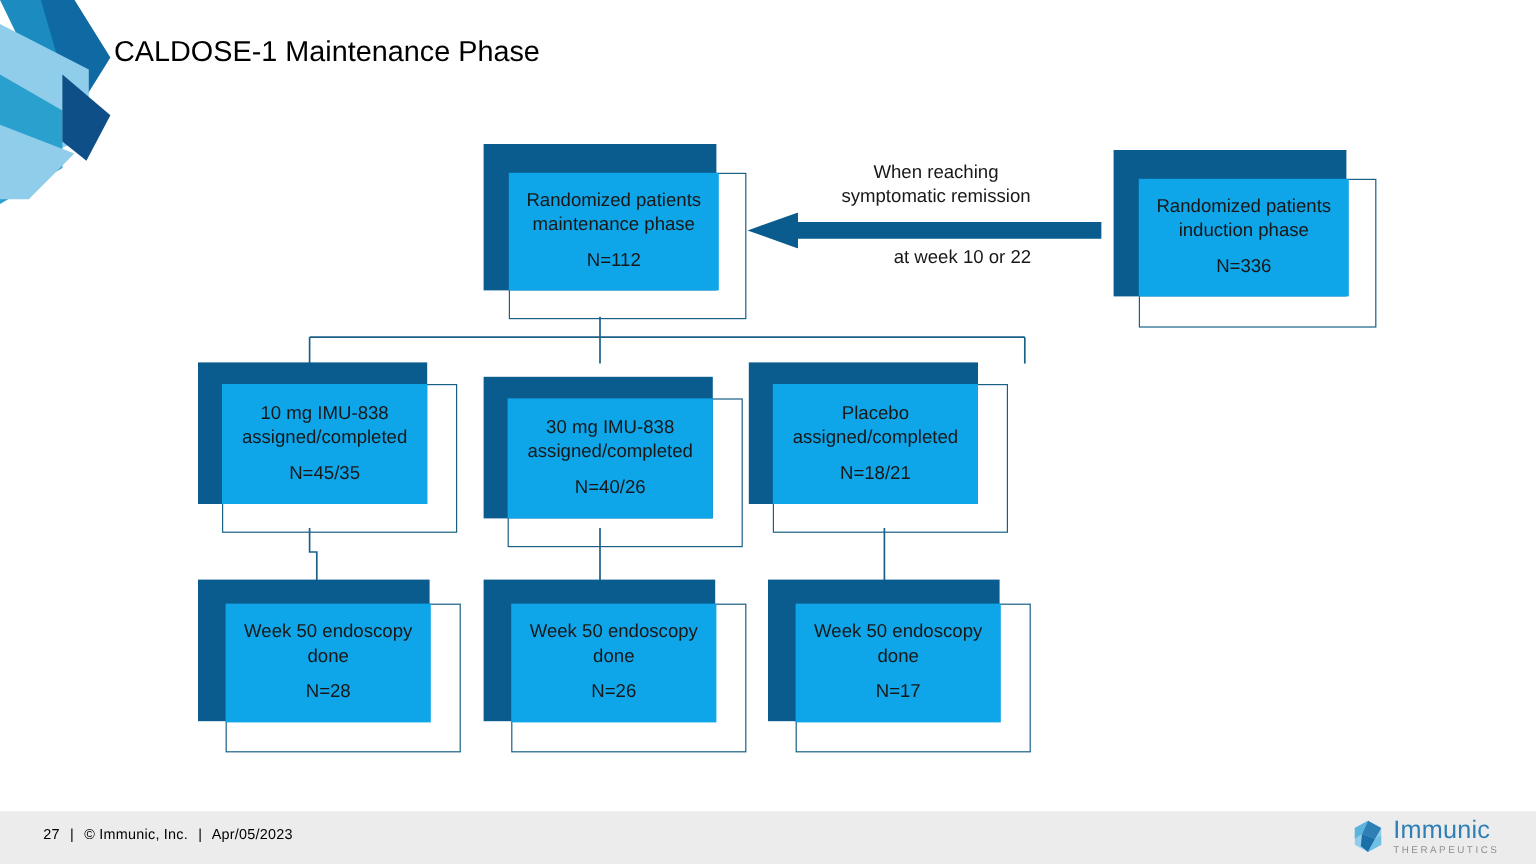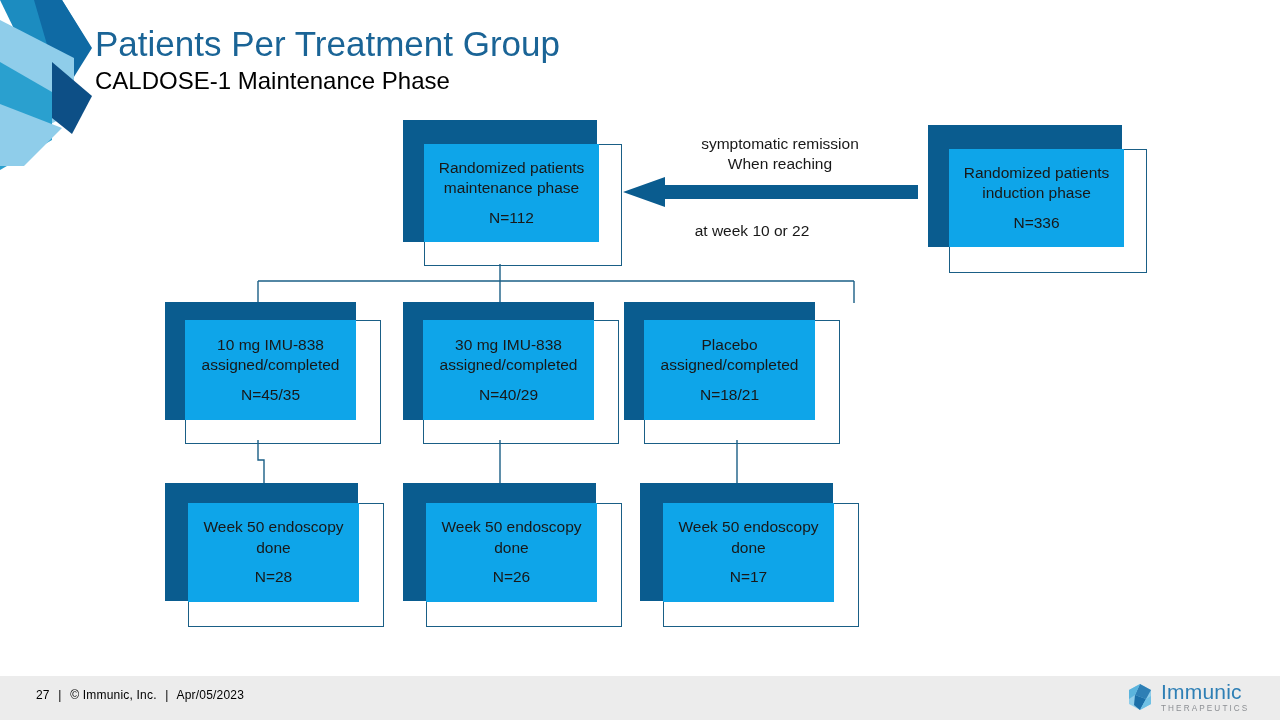--- a/index.html
+++ b/index.html
@@ -87,21 +87,21 @@
   }
   .arrow-caption {
     position: absolute;
     text-align: center;
     color: #181818;
     font-size: 15.5px;
     line-height: 1.3;
     white-space: nowrap;
   }
   #arrow-caption-top { left: 650px; top: 134px; width: 260px; }
-  #arrow-caption-bottom { left: 622px; top: 205px; width: 260px; margin-top: 16px; }
+  #arrow-caption-bottom { left: 672px; top: 205px; width: 260px; }
 
   
   #footer-bar {
     position: absolute;
     left: 0; top: 676px;
     width: 1280px; height: 44px;
     background: #ececec;
   }
   #footer-text {
     position: absolute;
@@ -144,21 +144,20 @@
 <svg id="corner-decoration" viewBox="0 0 100 170" width="100" height="170">
   <polygon points="0,0 62,0 90,46 34,70" fill="#1c8cc0"></polygon>
   <polygon points="34,0 62,0 92,48 62,96" fill="#0f6aa4"></polygon>
   <polygon points="0,20 74,58 74,112 0,150" fill="#8fcdea"></polygon>
   <polygon points="0,62 52,92 52,140 0,170" fill="#2aa0cf"></polygon>
   <polygon points="52,62 92,96 72,134 52,118" fill="#0d4f86"></polygon>
   <polygon points="0,104 62,128 24,166 0,166" fill="#8fcdea"></polygon>
 </svg>
 
 <div id="title-block">
-  <div id="page-title">Patients Per Treatment Group</div>
   <div id="page-subtitle">CALDOSE-1 Maintenance Phase</div>
 </div>
 
 <svg id="flow-canvas" viewBox="0 0 1280 676" width="1280" height="676">
   <g stroke="#1a5f86" stroke-width="1.4" fill="none">
 
     <path d="M500,264 L500,281"></path>
     <path d="M258,281 L854,281"></path>
     <path d="M258,281 L258,303"></path>
     <path d="M500,281 L500,303"></path>
@@ -184,45 +183,45 @@
   <div class="node-shadow" style="width:194px; height:122px;"></div>
   <div class="node-frame" style="left:21px; top:24px; width:196px; height:122px;"></div>
   <div class="node-panel" style="left:21px; top:24px; width:175px; height:98px;">
     <div class="line">Randomized patients</div>
     <div class="line">induction phase</div>
     <div class="line count">N=336</div>
   </div>
 </div>
 
 <div class="arrow-caption" id="arrow-caption-top">
+  <div>When reaching</div>
   <div>symptomatic remission</div>
-  <div>When reaching</div>
 </div>
 <svg id="flow-arrow" viewBox="0 0 295 30" width="295" height="30">
   <polygon points="0,15 42,0 42,8 295,8 295,22 42,22 42,30" fill="#0a5c8f"></polygon>
 </svg>
 <div class="arrow-caption" id="arrow-caption-bottom">at week 10 or 22</div>
 
 <div class="node" style="left:165px; top:302px; width:216px; height:142px;">
   <div class="node-shadow" style="width:191px; height:118px;"></div>
   <div class="node-frame" style="left:20px; top:18px; width:194px; height:122px;"></div>
   <div class="node-panel" style="left:20px; top:18px; width:171px; height:100px;">
     <div class="line">10 mg IMU-838</div>
     <div class="line">assigned/completed</div>
     <div class="line count">N=45/35</div>
   </div>
 </div>
 
-<div class="node" style="left:403px; top:302px; width:216px; height:142px;">
+<div class="node" style="left:403px; top:314px; width:216px; height:142px;">
   <div class="node-shadow" style="width:191px; height:118px;"></div>
   <div class="node-frame" style="left:20px; top:18px; width:194px; height:122px;"></div>
   <div class="node-panel" style="left:20px; top:18px; width:171px; height:100px;">
     <div class="line">30 mg IMU-838</div>
     <div class="line">assigned/completed</div>
-    <div class="line count">N=40/29</div>
+    <div class="line count">N=40/26</div>
   </div>
 </div>
 
 <div class="node" style="left:624px; top:302px; width:180px; height:142px;">
   <div class="node-shadow" style="width:191px; height:118px;"></div>
   <div class="node-frame" style="left:20px; top:18px; width:194px; height:122px;"></div>
   <div class="node-panel" style="left:20px; top:18px; width:171px; height:100px;">
     <div class="line">Placebo</div>
     <div class="line">assigned/completed</div>
     <div class="line count">N=18/21</div>

